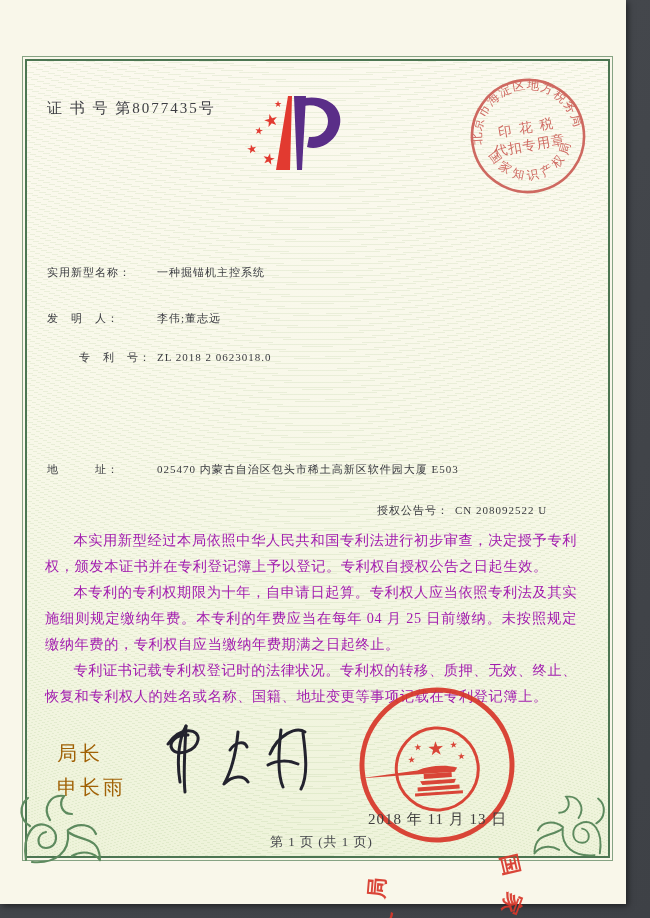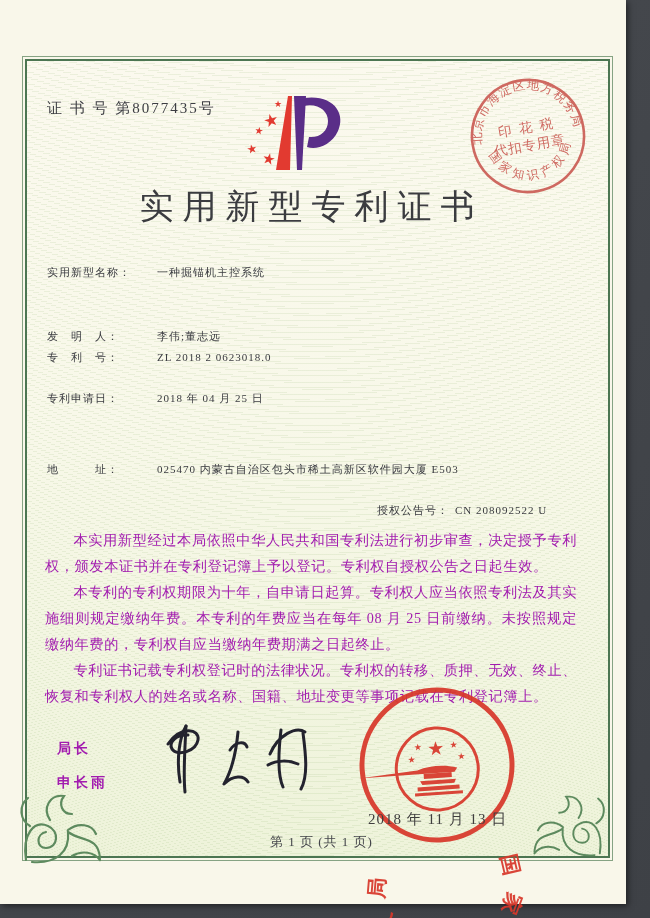--- a/index.html
+++ b/index.html
@@ -31,34 +31,34 @@
     left:47px;top:99px;font-size:15px;letter-spacing:2px;color:#3c3d42;
   }
   .title{
     left:22px;right:25px;top:184px;text-align:center;
     font-size:34px;letter-spacing:9px;color:#3b3c40;font-weight:500;
   }
   .field{left:47px;font-size:11px;color:#3a3b40;letter-spacing:1px;white-space:nowrap;}
   .field .lbl{display:inline-block;min-width:104px;}
   .field .val{margin-left:6px;}
   .f-name{top:265px;}
-  .f-inventor{top:329px;}
-  .f-patno{top:350px;}
+  .f-inventor{top:311px;}
+  .f-patno{top:350px;text-align:right;}
   .f-filing{top:391px;}
   .f-patentee{top:431px;}
   .f-address{top:462px;}
   .f-grant{top:503px;}
   .f-grantno{position:absolute;left:330px;top:0px;white-space:nowrap;}
   .f-grant{width:560px;}
   .paras{
     left:45px;top:527px;width:532px;font-size:14.2px;line-height:26px;
     color:#a21caf;letter-spacing:0.6px;text-align:justify;
   }
   .paras p{margin:0;text-indent:2em;}
-  .officer{left:57px;font-size:14px;color:#a21caf;letter-spacing:3px;font-weight:bold;}
+  .officer{left:57px;font-size:20px;color:#a16207;letter-spacing:3px;}
   .o-title{top:740px;}
   .o-name{top:774px;}
   .footer{
     left:22px;right:25px;top:833px;text-align:center;
     font-size:13px;color:#45464b;letter-spacing:1px;margin-left:20px;
   }
   .stamp-svg{left:466px;top:74px;opacity:.88;transform:rotate(-10deg);}
   .seal-svg{left:355px;top:683px;opacity:.93;transform:rotate(-4deg);}
   .seal-date{
     left:368px;top:810px;font-size:15px;color:#3f3e3e;letter-spacing:1px;z-index:5;
@@ -101,44 +101,40 @@
     <text font-size="12.5" fill="#c9564e" letter-spacing="1">
       <textPath href="#taxTop" startOffset="50%" text-anchor="middle">北京市海淀区地方税务局</textPath>
     </text>
     <text font-size="12" fill="#c9564e" letter-spacing="4">
       <textPath href="#taxBot" startOffset="50%" text-anchor="middle">国家知识产权局</textPath>
     </text>
     <text x="62" y="58" font-size="13.5" fill="#c9564e" text-anchor="middle" letter-spacing="2">印 花 税</text>
     <text x="62" y="76" font-size="13.5" fill="#c9564e" text-anchor="middle" letter-spacing="1">代扣专用章</text>
   </svg>
 
-  <div class="abs title">实用新型专利证书</div>
 
   <div class="abs field f-name">
     <span class="lbl">实用新型名称：</span><span class="val">一种掘锚机主控系统</span>
   </div>
   <div class="abs field f-inventor">
     <span class="lbl">发　明　人：</span><span class="val">李伟;董志远</span>
   </div>
   <div class="abs field f-patno">
     <span class="lbl">专　利　号：</span><span class="val">ZL 2018 2 0623018.0</span>
   </div>
-  <div class="abs field f-filing">
-    <span class="lbl">专利申请日：</span><span class="val">2018 年 04 月 25 日</span>
-  </div>
   <div class="abs field f-address">
     <span class="lbl">地　　　址：</span><span class="val">025470 内蒙古自治区包头市稀土高新区软件园大厦 E503</span>
   </div>
   <div class="abs field f-grant">
     <span class="f-grantno"><span>授权公告号：</span><span class="val">CN 208092522 U</span></span>
   </div>
 
   <div class="abs paras">
     <p>本实用新型经过本局依照中华人民共和国专利法进行初步审查，决定授予专利权，颁发本证书并在专利登记簿上予以登记。专利权自授权公告之日起生效。</p>
-    <p>本专利的专利权期限为十年，自申请日起算。专利权人应当依照专利法及其实施细则规定缴纳年费。本专利的年费应当在每年 08 月 25 日前缴纳。未按照规定缴纳年费的，专利权自应当缴纳年费期满之日起终止。</p>
+    <p>本专利的专利权期限为十年，自申请日起算。专利权人应当依照专利法及其实施细则规定缴纳年费。本专利的年费应当在每年 04 月 25 日前缴纳。未按照规定缴纳年费的，专利权自应当缴纳年费期满之日起终止。</p>
     <p>专利证书记载专利权登记时的法律状况。专利权的转移、质押、无效、终止、恢复和专利权人的姓名或名称、国籍、地址变更等事项记载在专利登记簿上。</p>
   </div>
 
   <div class="abs officer o-title">局长</div>
   <div class="abs officer o-name">申长雨</div>
 
   <svg class="abs sig-svg" width="185" height="95" viewBox="0 0 185 95">
     <g fill="none" stroke="#23232e" stroke-width="3" stroke-linecap="round" stroke-linejoin="round">
       <path d="M30,64 C26,40 30,18 36,8"></path>
       <path d="M18,26 C30,8 50,10 48,22 C46,33 28,39 22,31 C18,24 27,16 38,17"></path>

